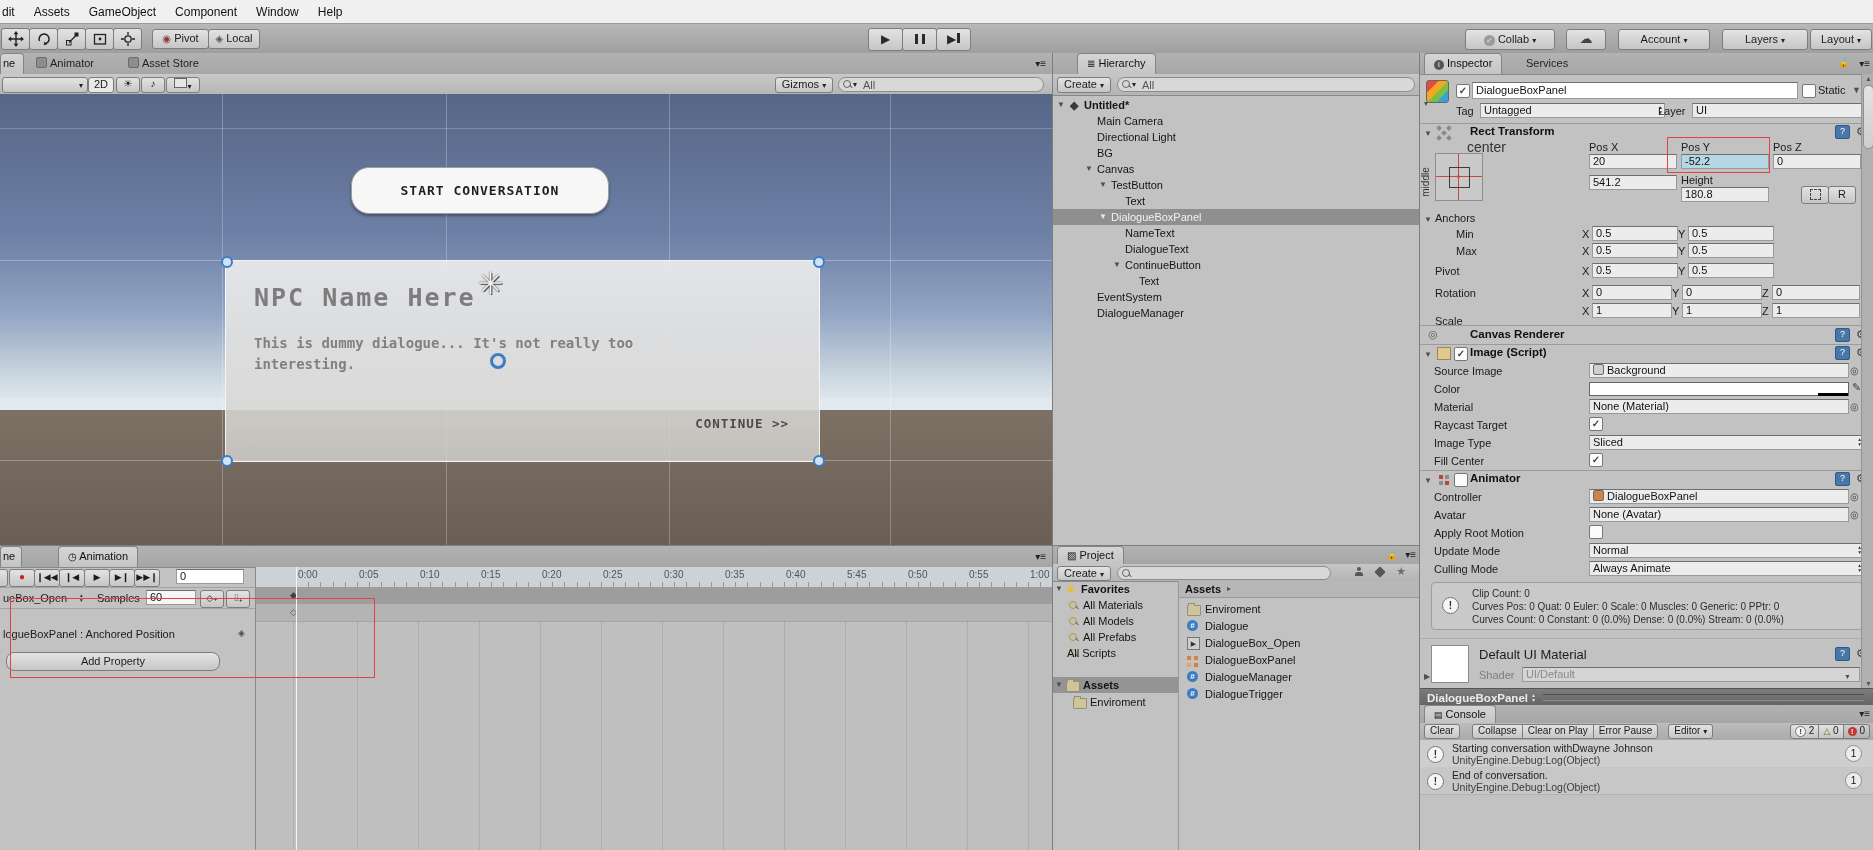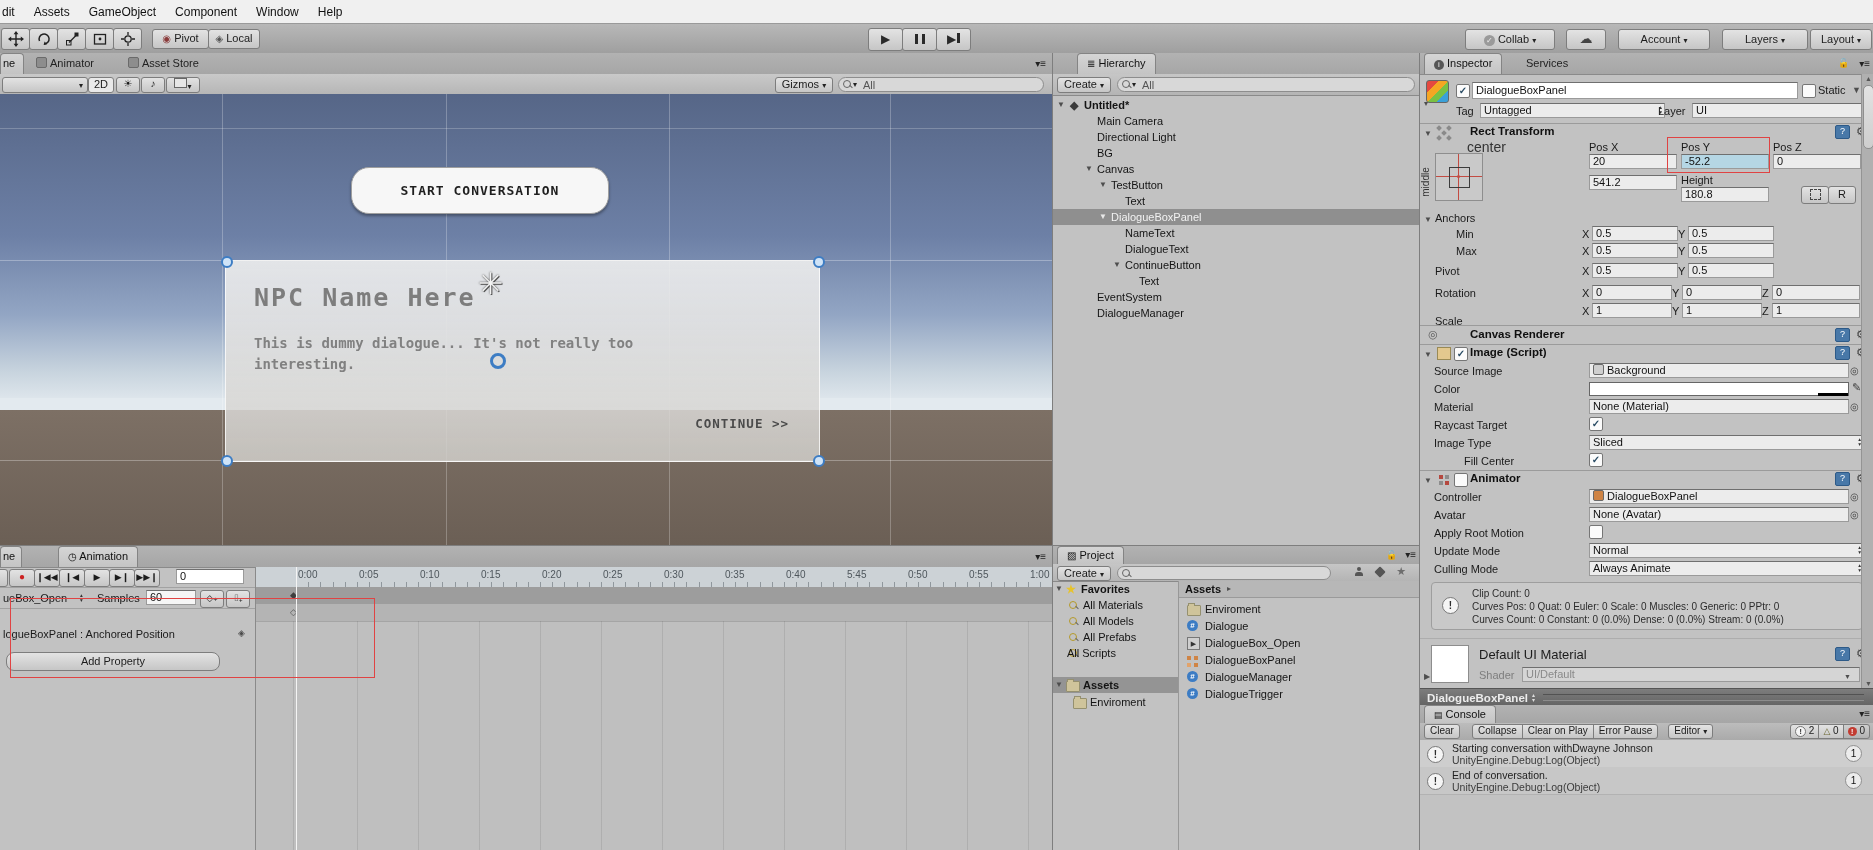--- a/index.html
+++ b/index.html
@@ -502,21 +502,21 @@
     <span class="lbl" style="left:14px;top:56px;">Material</span>
     <div class="fld" style="left:169px;top:55px;width:252px;">None (Material)</div>
     <span class="picker" style="left:430px;top:56px;">◎</span>
 
     <span class="lbl" style="left:14px;top:74px;">Raycast Target</span>
     <span class="chk" style="left:169px;top:73px;">✓</span>
 
     <span class="lbl" style="left:14px;top:92px;">Image Type</span>
     <div class="fld dd" style="left:169px;top:91px;width:258px;"><span>Sliced</span><span class="ud"></span></div>
 
-    <span class="lbl" style="left:44px;top:110px;">Fill Center</span>
+    <span class="lbl" style="left:14px;top:110px;">Fill Center</span>
     <span class="chk" style="left:169px;top:109px;">✓</span>
   </div>
 
   <div class="p" style="left:0;top:417px;width:454px;height:168px;border-bottom:1px solid #9b9b9b;">
     <span class="fold" style="left:4px;top:3px;">▼</span>
     <span class="p" style="left:19px;top:5px;width:4px;height:4px;background:#b5483f;box-shadow:6px 0 #8d8d8d,0 6px #8d8d8d,6px 6px #b5483f;"></span>
     <span class="chk" style="left:34px;top:3px;"></span>
     <span class="hdr" style="left:50px;top:2px;">Animator</span>
     <span class="help" style="left:415px;top:2px;">?</span>
     <span class="gear" style="left:436px;top:2px;">⚙</span>

